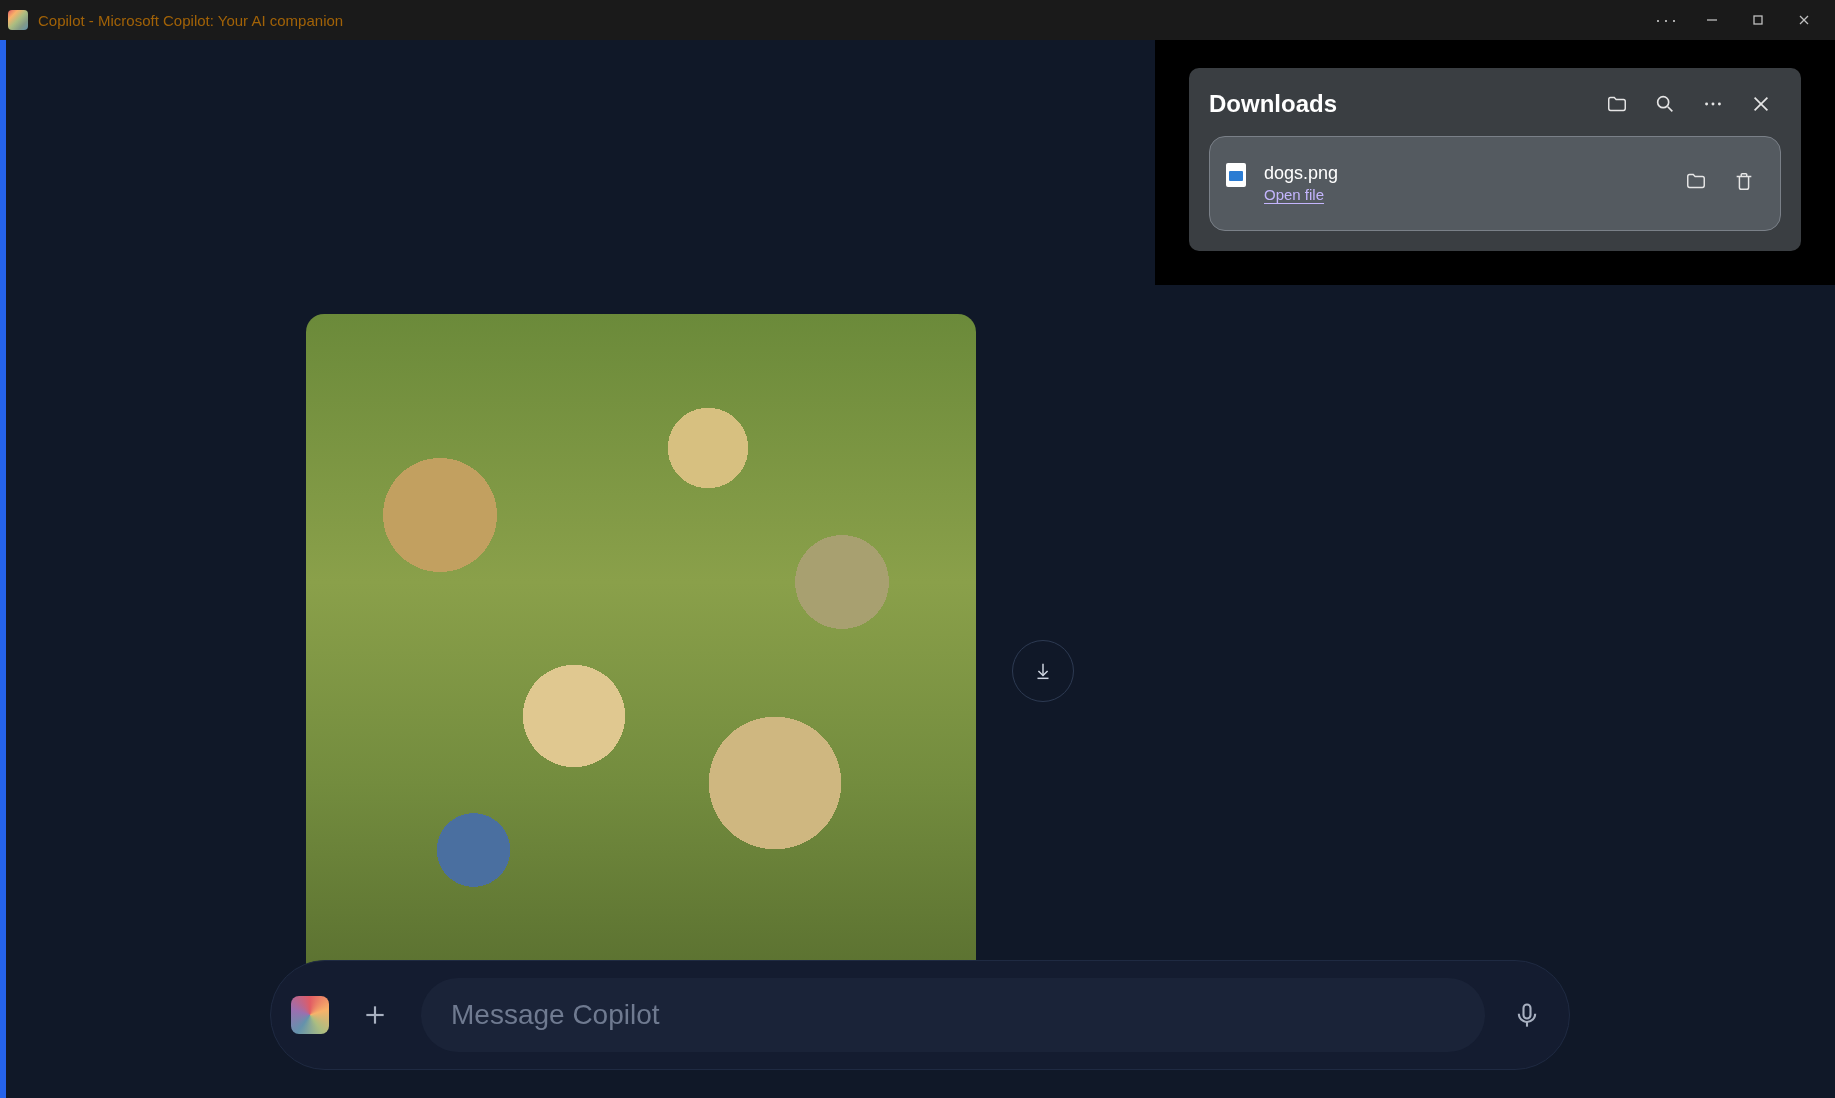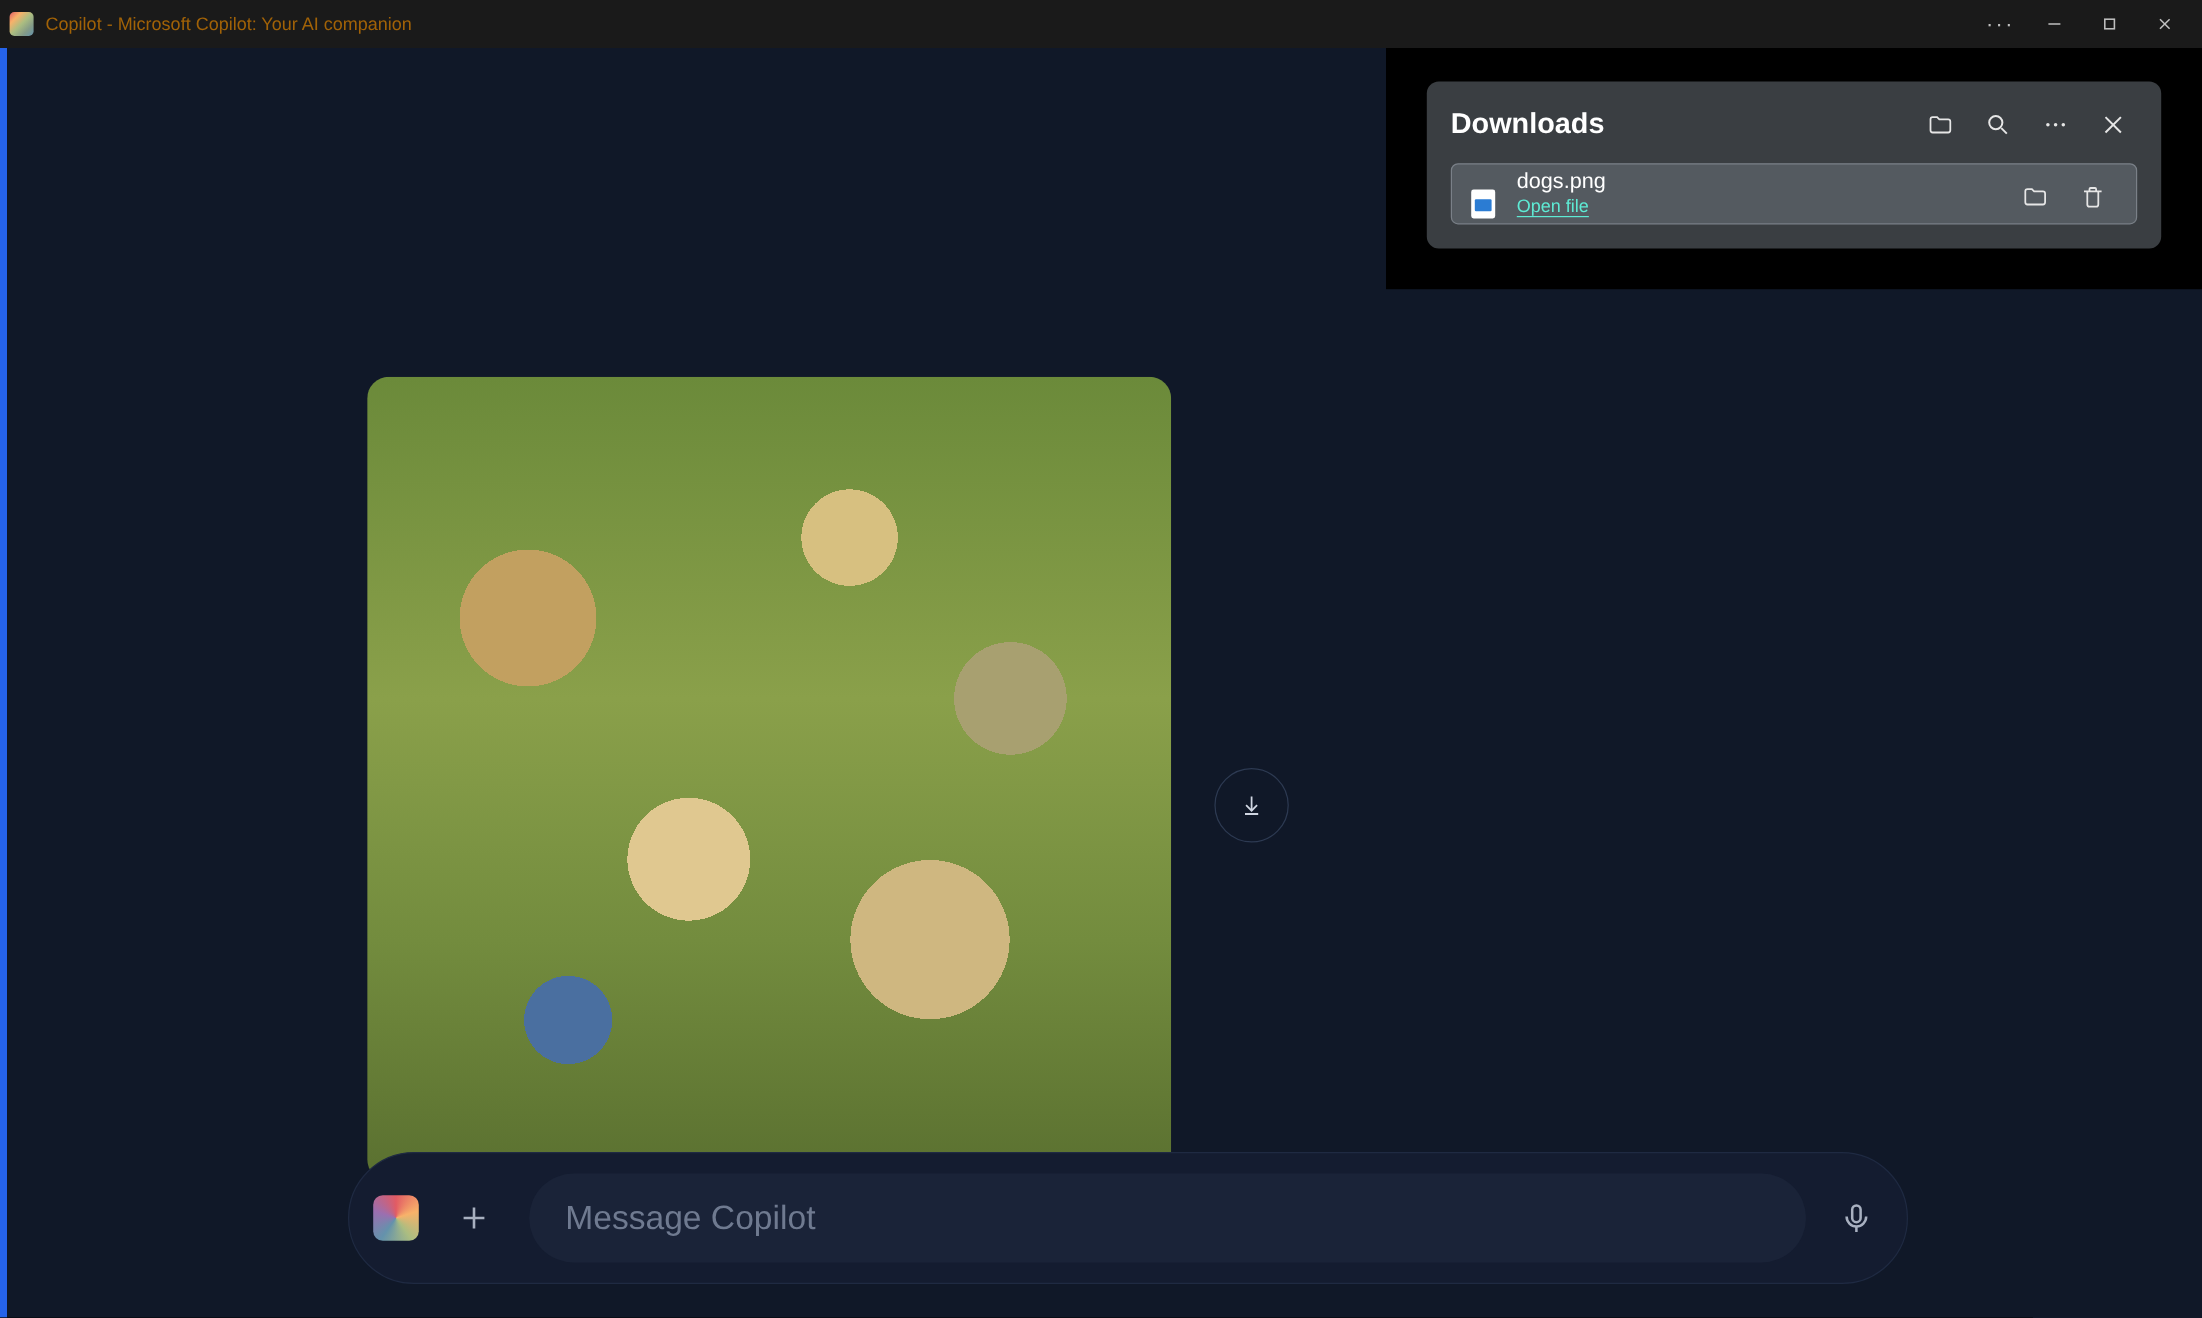--- a/index.html
+++ b/index.html
@@ -73,21 +73,21 @@
   border: 1px solid #2d3a52;
   display: flex; align-items: center; justify-content: center;
   color: #d0d6e2;
   background: transparent;
 }
 .dl-circle svg { width: 22px; height: 22px; }
 
 
 .composer {
   position: absolute;
-  left: 284px;
+  left: 264px;
   bottom: 28px;
   width: 1300px;
   height: 110px;
   border-radius: 55px;
   background: #141c30;
   border: 1px solid #1f2a42;
   display: flex;
   align-items: center;
   padding: 0 20px;
 }
@@ -159,44 +159,44 @@
   width: 40px; height: 36px;
   display: flex; align-items: center; justify-content: center;
   color: #e6e6e6;
   margin-left: 8px;
 }
 .dp-icon-btn svg { width: 22px; height: 22px; }
 
 .dp-item {
   background: #545a60;
   border: 1px solid #7a8088;
-  border-radius: 6px;
-  display: flex;
-  align-items: flex-end;
-  padding: 4px 16px;
+  border-radius: 16px;
+  display: flex;
+  align-items: flex-start;
+  padding: 26px 16px;
 }
 .dp-file-icon {
   width: 20px; height: 24px;
   background: #fff;
   border-radius: 2px;
   position: relative;
   margin-right: 18px;
 }
 .dp-file-icon::after {
   content: "";
   position: absolute;
   left: 3px; top: 8px;
   width: 14px; height: 10px;
   background: #2b7cd3;
   border-radius: 1px;
 }
 .dp-file-info { flex: 1; }
 .dp-file-name { color: #fff; font-size: 18px; }
 .dp-file-action {
-  color: #5eead4;
+  color: #c4b5fd;
   font-size: 15px;
   text-decoration: underline;
   text-underline-offset: 3px;
   display: inline-block;
   margin-top: 2px;
 }
 .dp-item-btn {
   width: 40px; height: 36px;
   display: flex; align-items: center; justify-content: center;
   color: #e6e6e6;

